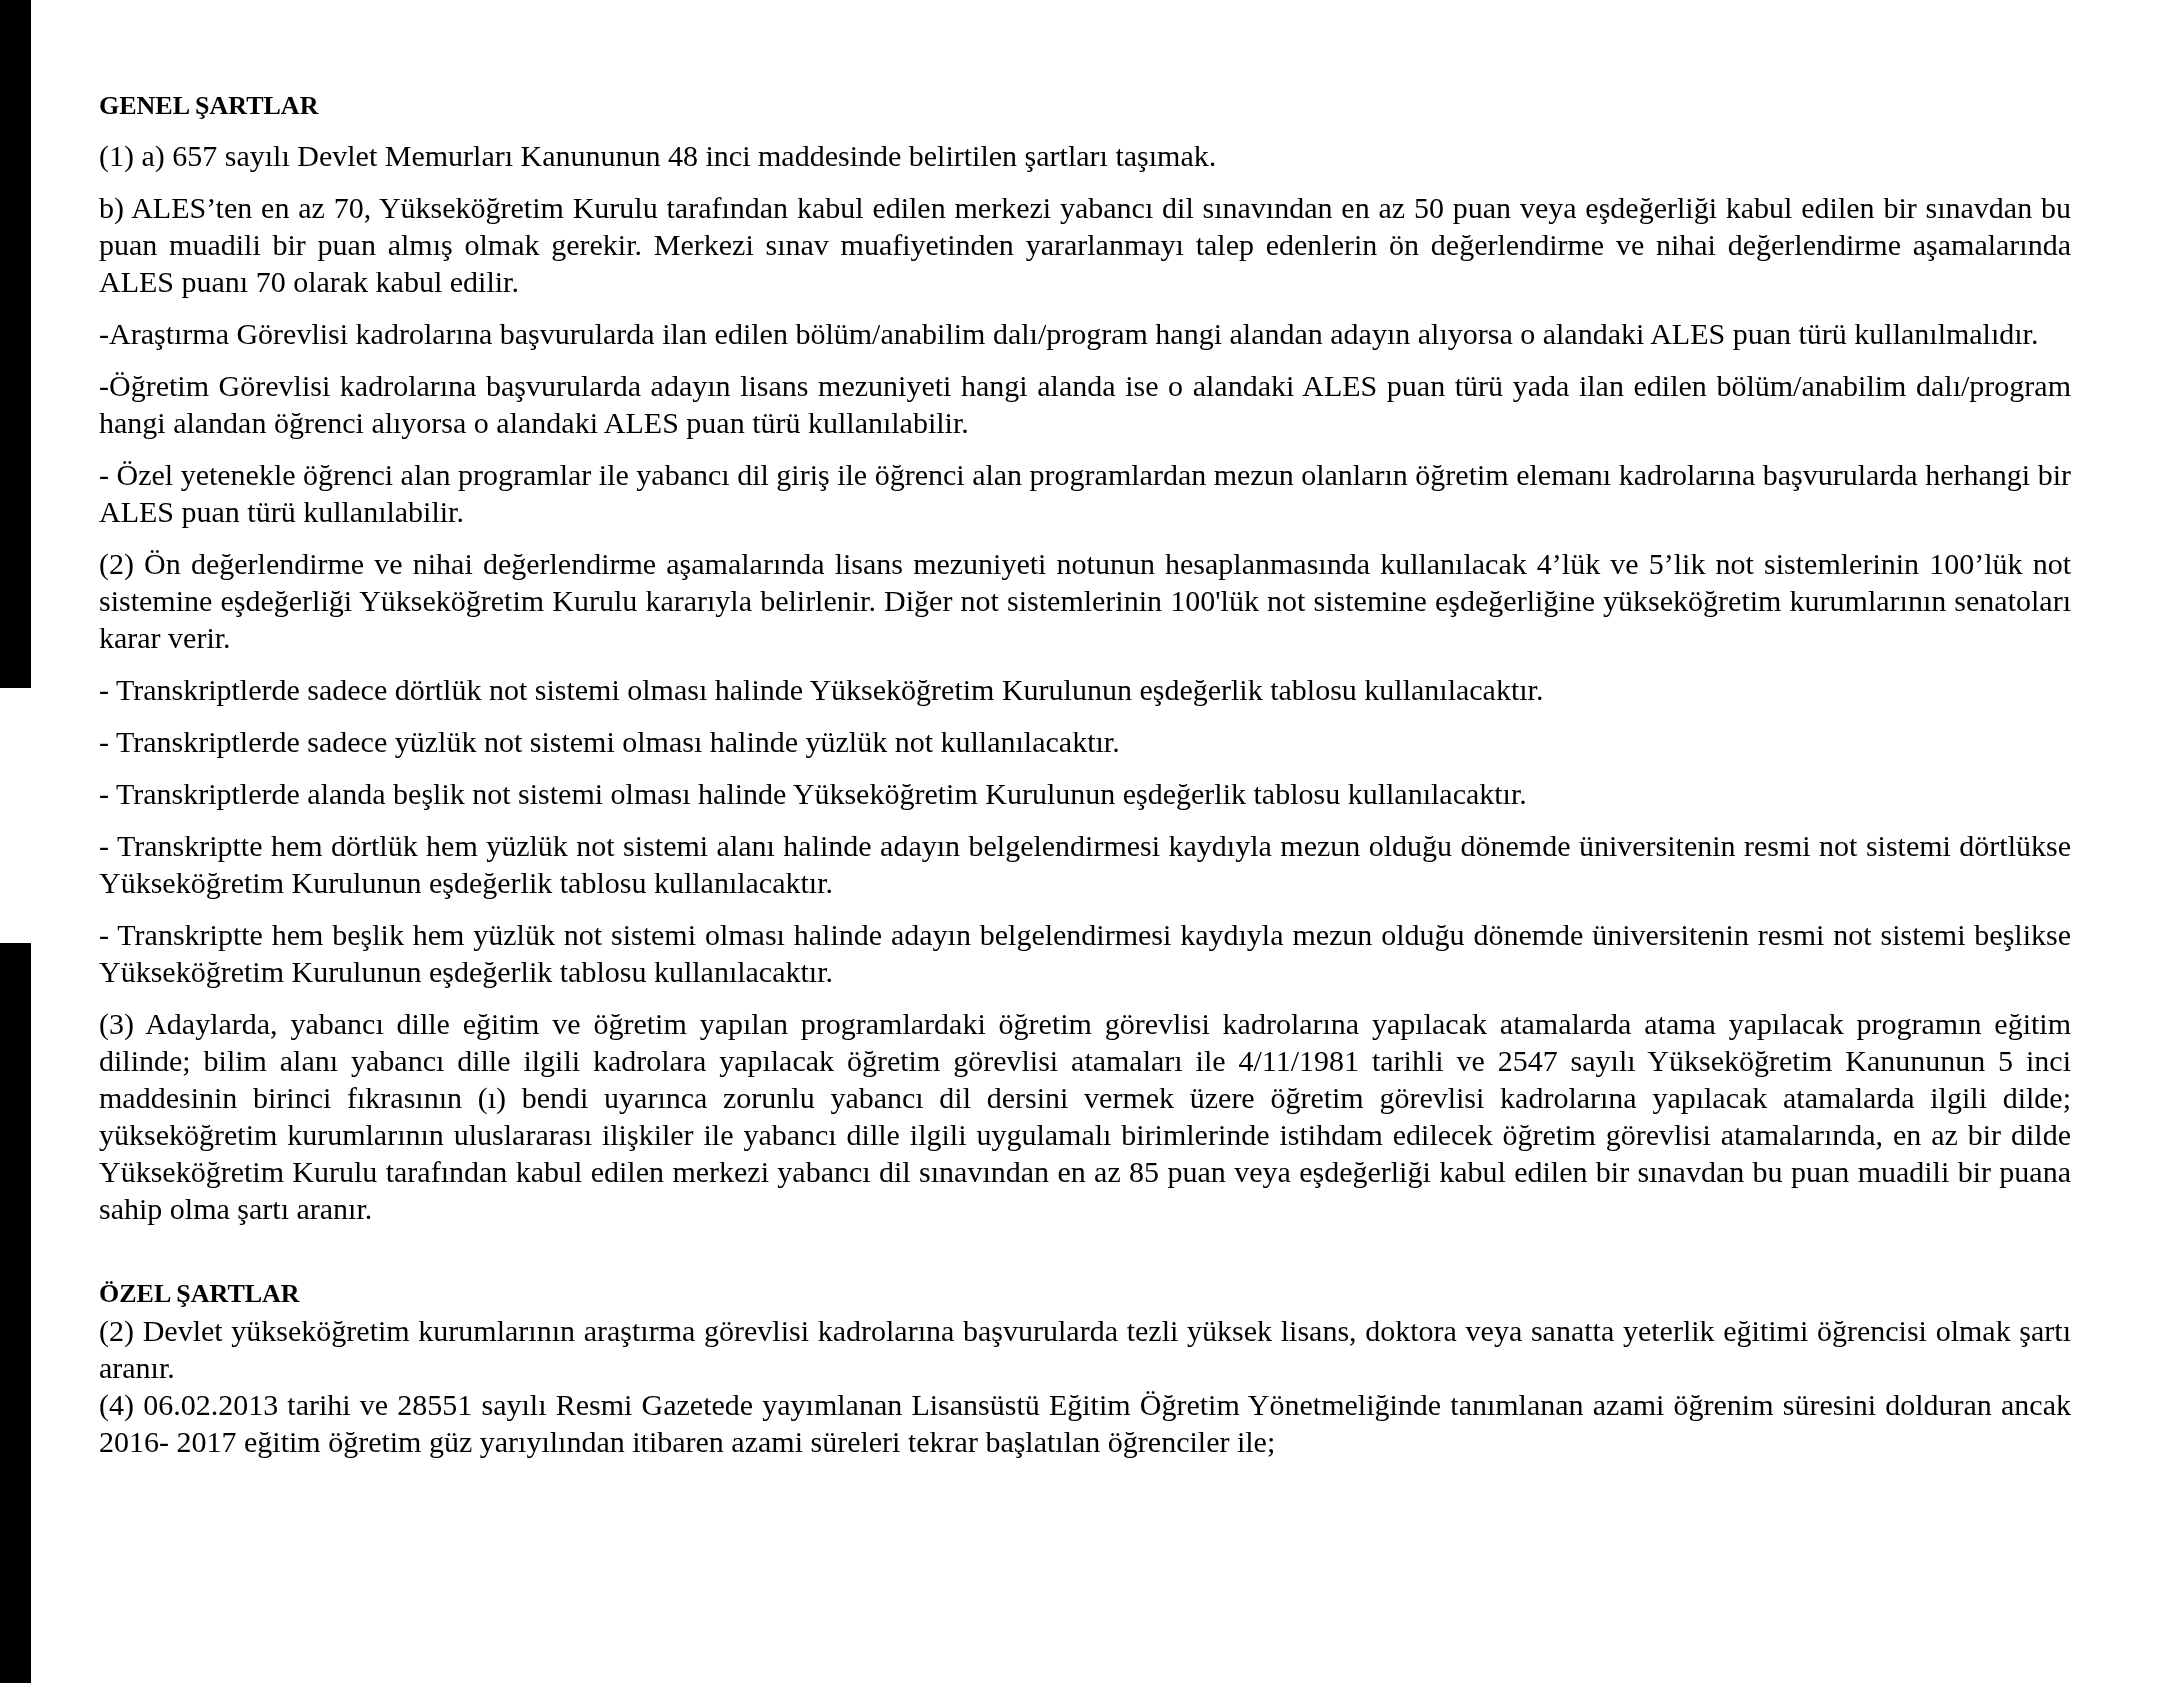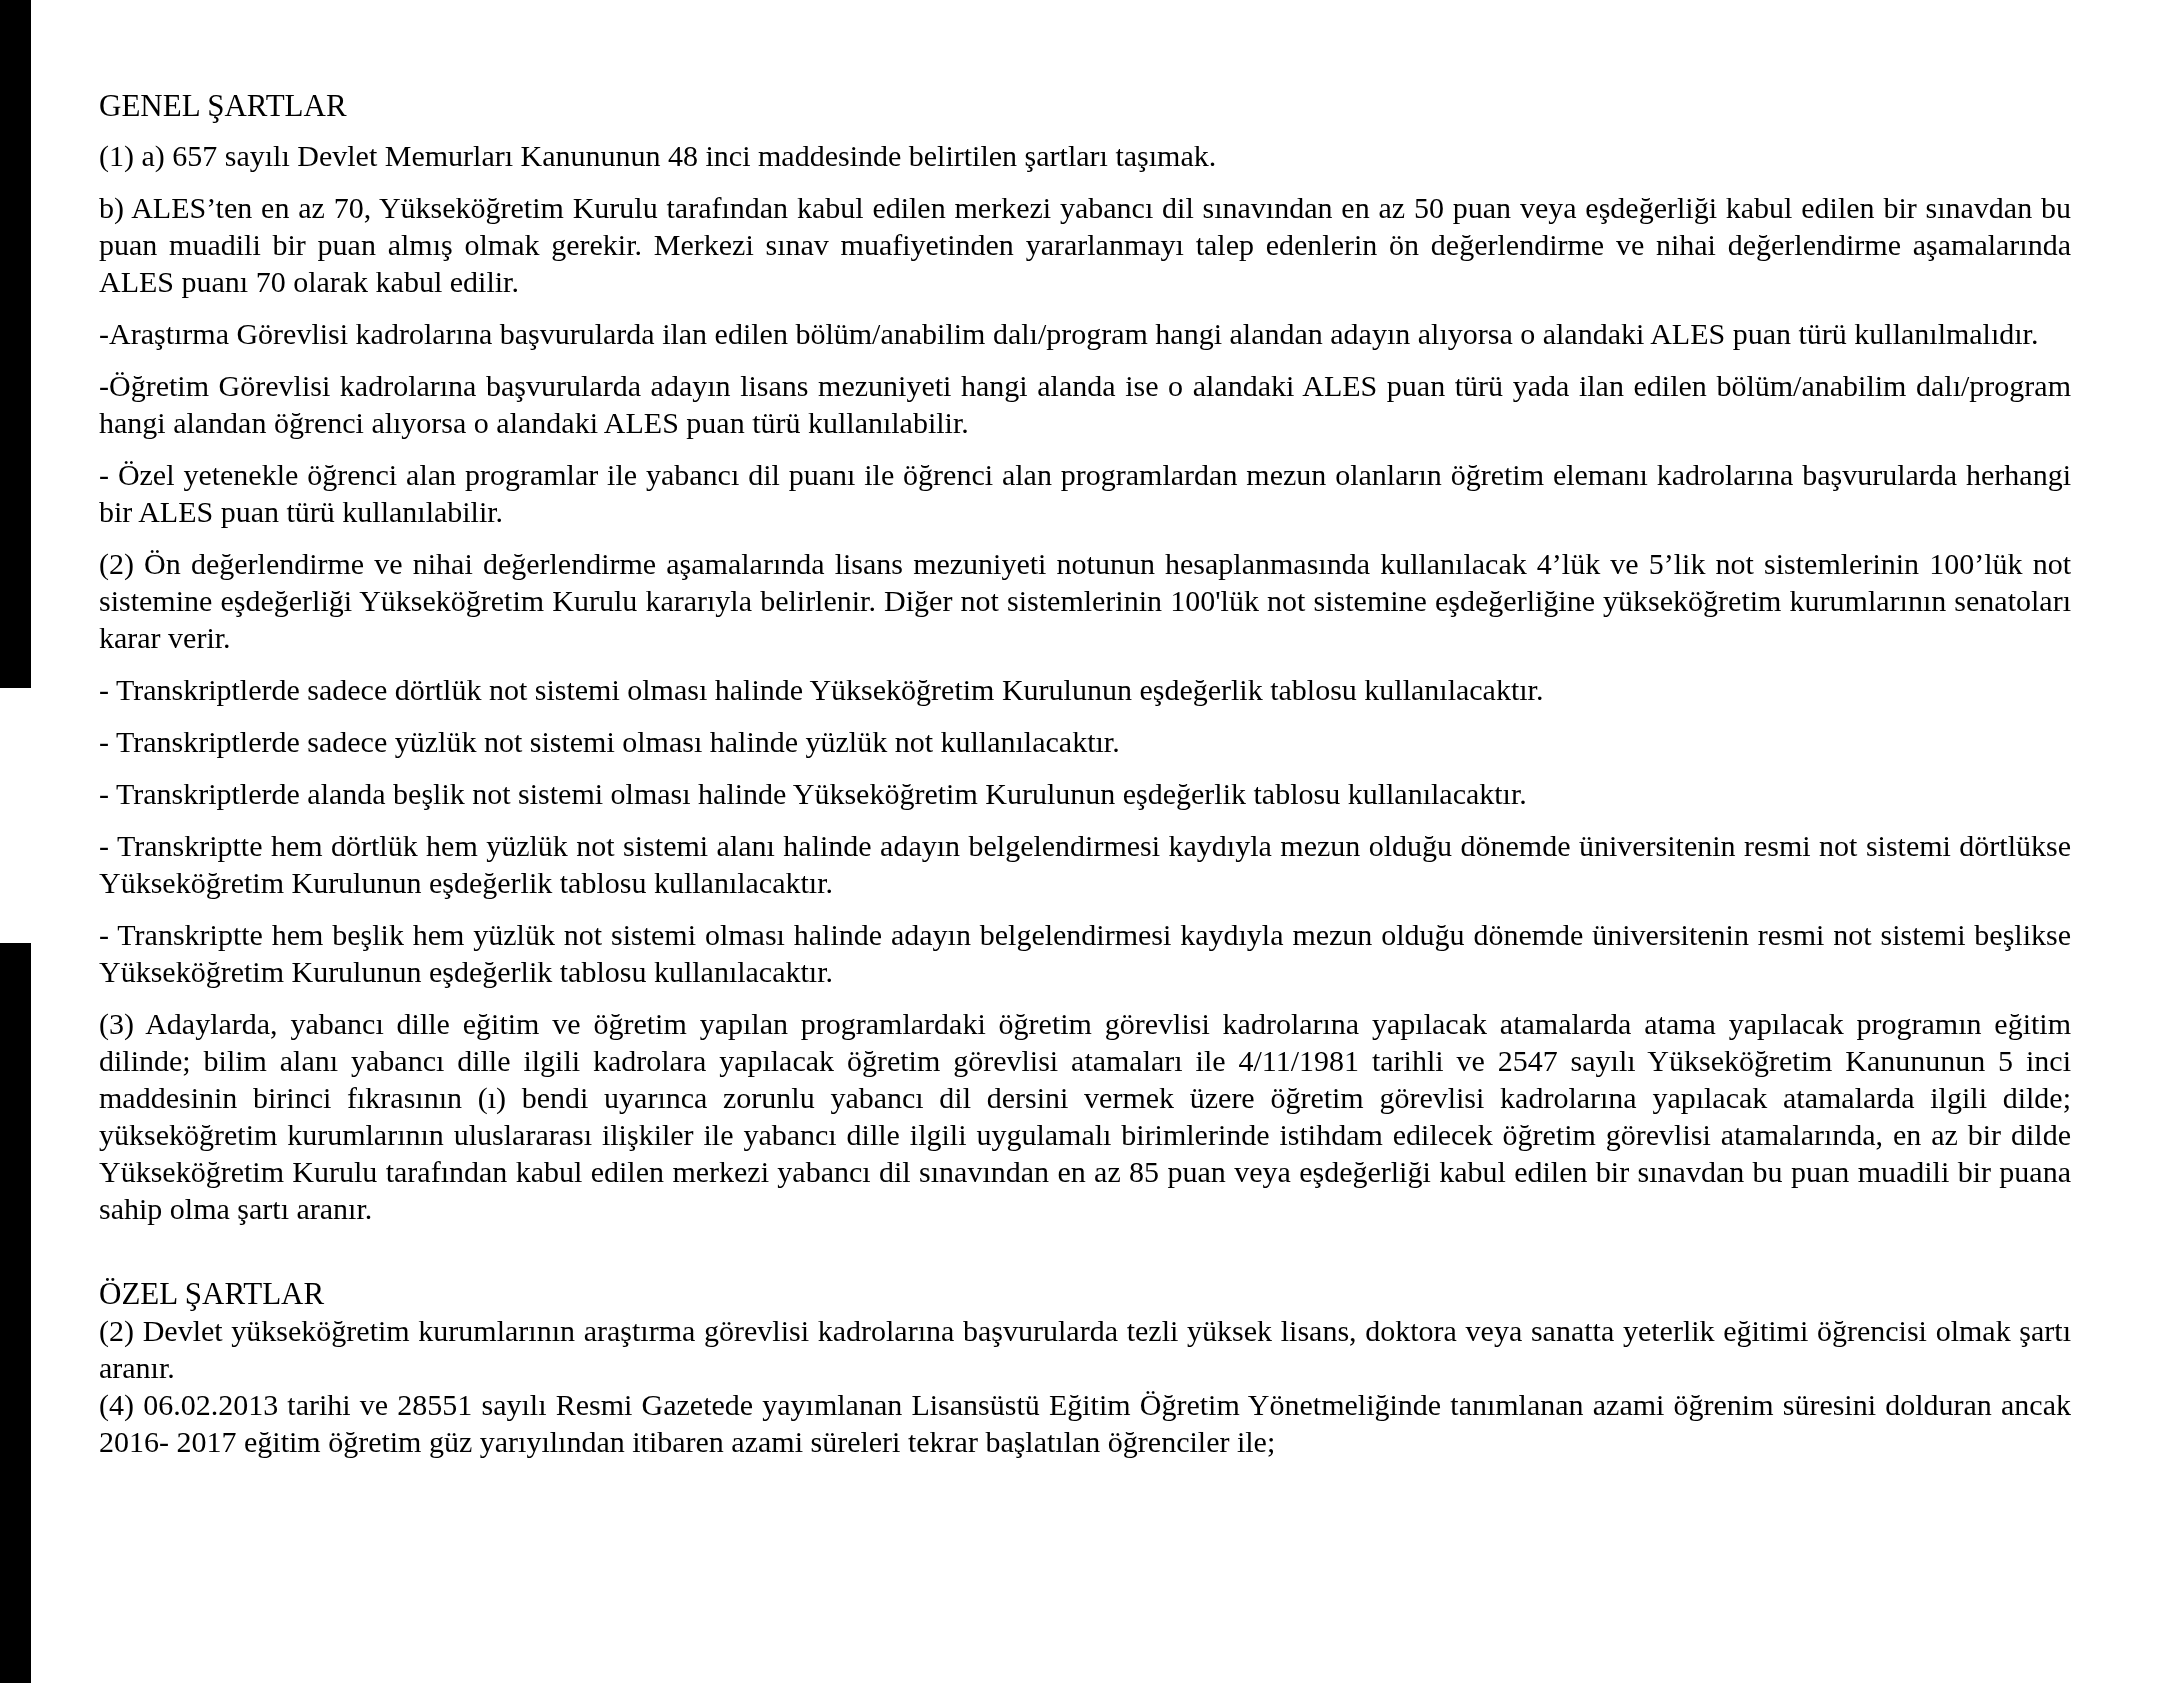--- a/index.html
+++ b/index.html
@@ -25,22 +25,22 @@
   .scan-bar-bottom { top: 943px; height: 741px; }
   .content {
     position: absolute;
     left: 99px;
     top: 87px;
     width: 1972px;
     font-size: 30px;
     line-height: 37px;
   }
   .heading {
-    font-size: 31px;
-    font-weight: normal;
+    font-size: 26px;
+    font-weight: bold;
     margin: 0 0 13px 0;
     line-height: 37px;
   }
   .para {
     margin: 0 0 15px 0;
     text-align: justify;
   }
   section { display: block; }
   section.ozel { margin-top: 48px; }
   section.ozel .heading { margin: 0; }
@@ -53,21 +53,21 @@
 <div class="scan-bar scan-bar-bottom"></div>
 
 <div class="content">
 
   <section>
     <h1 class="heading">GENEL ŞARTLAR</h1>
     <p class="para">(1) a) 657 sayılı Devlet Memurları Kanununun 48 inci maddesinde belirtilen şartları taşımak.</p>
     <p class="para">b) ALES’ten en az 70, Yükseköğretim Kurulu tarafından kabul edilen merkezi yabancı dil sınavından en az 50 puan veya eşdeğerliği kabul edilen bir sınavdan bu puan muadili bir puan almış olmak gerekir. Merkezi sınav muafiyetinden yararlanmayı talep edenlerin ön değerlendirme ve nihai değerlendirme aşamalarında ALES puanı 70 olarak kabul edilir.</p>
     <p class="para">-Araştırma Görevlisi kadrolarına başvurularda ilan edilen bölüm/anabilim dalı/program hangi alandan adayın alıyorsa o alandaki ALES puan türü kullanılmalıdır.</p>
     <p class="para">-Öğretim Görevlisi kadrolarına başvurularda adayın lisans mezuniyeti hangi alanda ise o alandaki ALES puan türü yada ilan edilen bölüm/anabilim dalı/program hangi alandan öğrenci alıyorsa o alandaki ALES puan türü kullanılabilir.</p>
-    <p class="para">- Özel yetenekle öğrenci alan programlar ile yabancı dil puanı ile öğrenci alan programlardan mezun olanların öğretim elemanı kadrolarına başvurularda herhangi bir ALES puan türü kullanılabilir.</p>
+    <p class="para">- Özel yetenekle öğrenci alan programlar ile yabancı dil giriş ile öğrenci alan programlardan mezun olanların öğretim elemanı kadrolarına başvurularda herhangi bir ALES puan türü kullanılabilir.</p>
     <p class="para">(2) Ön değerlendirme ve nihai değerlendirme aşamalarında lisans mezuniyeti notunun hesaplanmasında kullanılacak 4’lük ve 5’lik not sistemlerinin 100’lük not sistemine eşdeğerliği Yükseköğretim Kurulu kararıyla belirlenir. Diğer not sistemlerinin 100'lük not sistemine eşdeğerliğine yükseköğretim kurumlarının senatoları karar verir.</p>
     <p class="para">- Transkriptlerde sadece dörtlük not sistemi olması halinde Yükseköğretim Kurulunun eşdeğerlik tablosu kullanılacaktır.</p>
     <p class="para">- Transkriptlerde sadece yüzlük not sistemi olması halinde yüzlük not kullanılacaktır.</p>
     <p class="para">- Transkriptlerde alanda beşlik not sistemi olması halinde Yükseköğretim Kurulunun eşdeğerlik tablosu kullanılacaktır.</p>
     <p class="para">- Transkriptte hem dörtlük hem yüzlük not sistemi alanı halinde adayın belgelendirmesi kaydıyla mezun olduğu dönemde üniversitenin resmi not sistemi dörtlükse Yükseköğretim Kurulunun eşdeğerlik tablosu kullanılacaktır.</p>
     <p class="para">- Transkriptte hem beşlik hem yüzlük not sistemi olması halinde adayın belgelendirmesi kaydıyla mezun olduğu dönemde üniversitenin resmi not sistemi beşlikse Yükseköğretim Kurulunun eşdeğerlik tablosu kullanılacaktır.</p>
     <p class="para">(3) Adaylarda, yabancı dille eğitim ve öğretim yapılan programlardaki öğretim görevlisi kadrolarına yapılacak atamalarda atama yapılacak programın eğitim dilinde; bilim alanı yabancı dille ilgili kadrolara yapılacak öğretim görevlisi atamaları ile 4/11/1981 tarihli ve 2547 sayılı Yükseköğretim Kanununun 5 inci maddesinin birinci fıkrasının (ı) bendi uyarınca zorunlu yabancı dil dersini vermek üzere öğretim görevlisi kadrolarına yapılacak atamalarda ilgili dilde; yükseköğretim kurumlarının uluslararası ilişkiler ile yabancı dille ilgili uygulamalı birimlerinde istihdam edilecek öğretim görevlisi atamalarında, en az bir dilde Yükseköğretim Kurulu tarafından kabul edilen merkezi yabancı dil sınavından en az 85 puan veya eşdeğerliği kabul edilen bir sınavdan bu puan muadili bir puana sahip olma şartı aranır.</p>
   </section>
 
   <section class="ozel">

